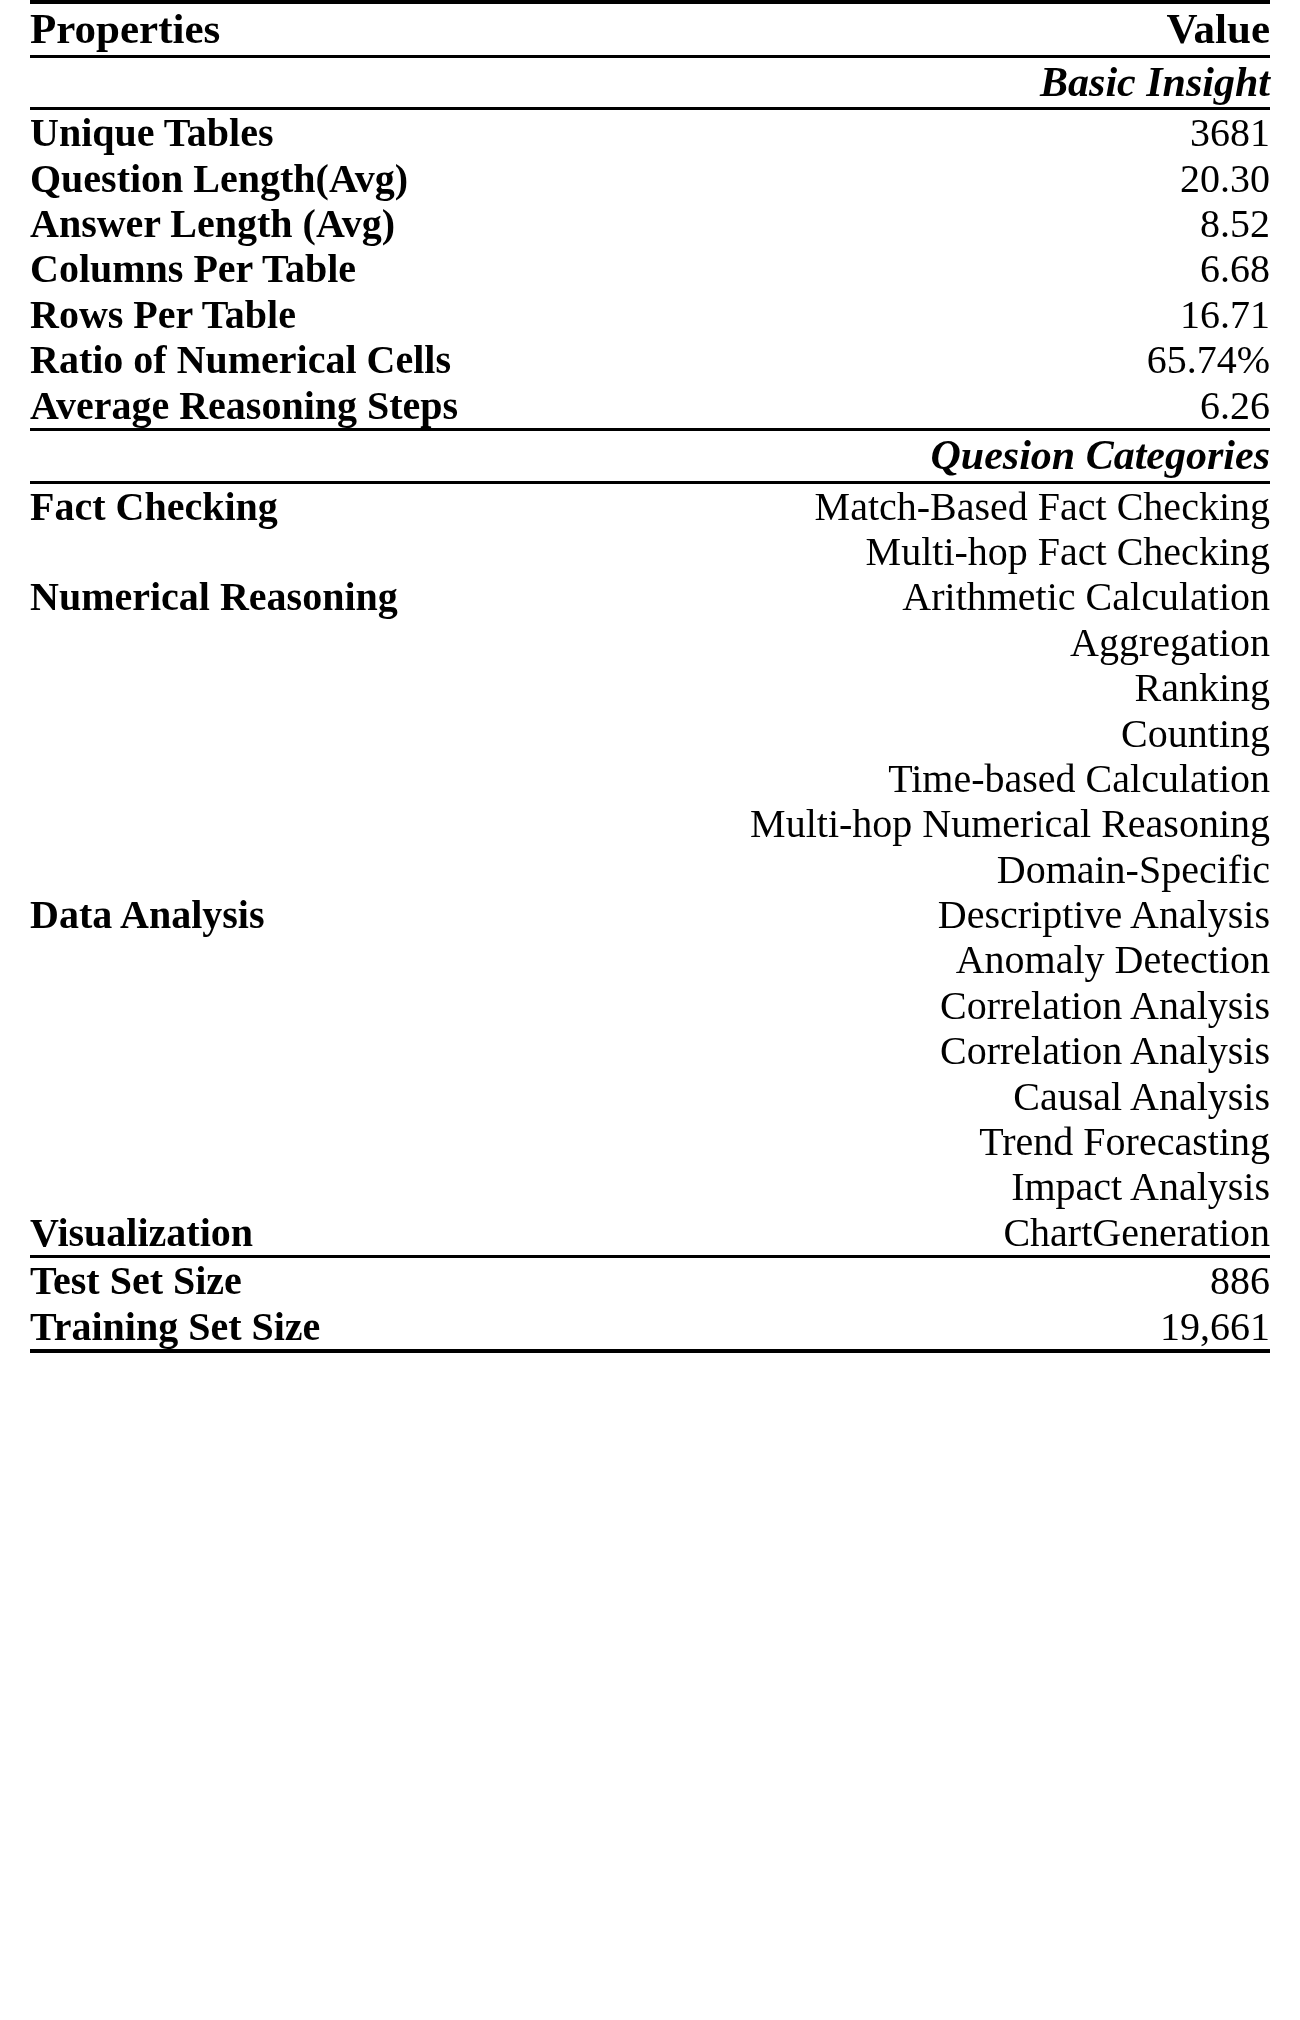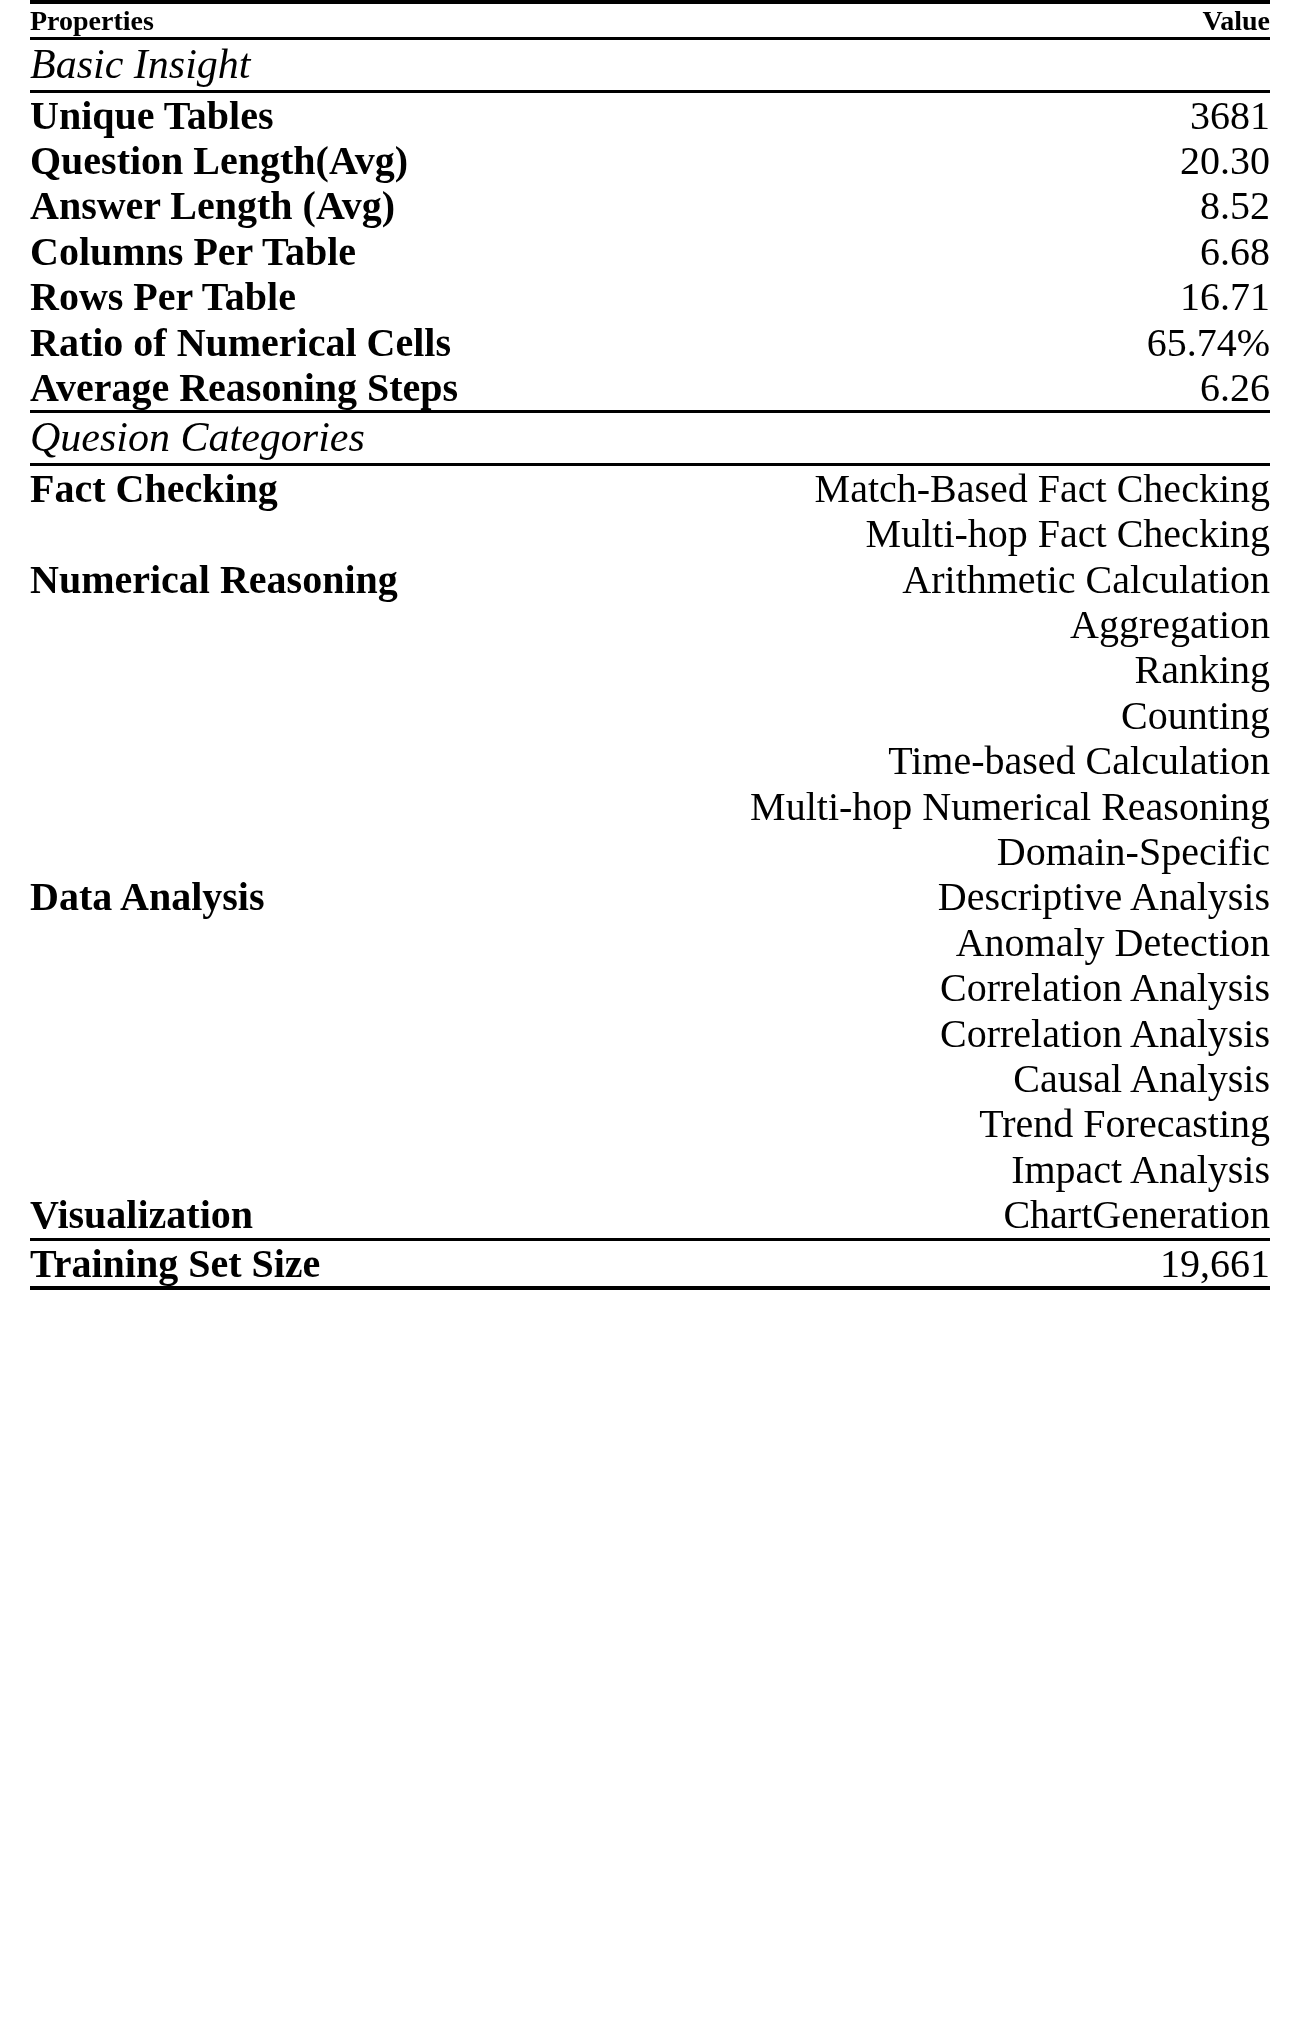--- a/index.html
+++ b/index.html
@@ -52,34 +52,34 @@
   tr.rule-bottom > td {
     border-bottom: 4px solid #000;
     height: 0;
     font-size: 0;
     line-height: 0;
     padding: 0;
   }
 
   
   .hdr td {
-    font-size: 28px;
+    font-size: 43px;
     font-weight: bold;
     line-height: 1.18;
     padding-top: 13px;
     padding-bottom: 13px;
   }
   .hdr .col-prop { text-align: left; }
   .hdr .col-val  { text-align: right; }
 
   
   .section-title td {
-    text-align: left;
+    text-align: right;
     font-size: 42px;
-    font-weight: normal;
+    font-weight: bold;
     font-style: italic;
     line-height: 1.18;
     padding-top: 14px;
     padding-bottom: 14px;
   }
 
   
   .data-row td {
     font-size: 40px;
     line-height: 1.135;
@@ -231,20 +231,24 @@
           <td class="cell-prop"></td>
           <td class="cell-val">Impact Analysis</td>
         </tr>
         <tr class="data-row last-data">
           <td class="cell-prop">Visualization</td>
           <td class="cell-val">ChartGeneration</td>
         </tr>
         <tr class="rule-mid">
           <td colspan="2"></td>
         </tr>
+        <tr class="data-row first-data">
+          <td class="cell-prop">Test Set Size</td>
+          <td class="cell-val">886</td>
+        </tr>
         <tr class="data-row last-data">
           <td class="cell-prop">Training Set Size</td>
           <td class="cell-val">19,661</td>
         </tr>
         <tr class="rule-bottom">
           <td colspan="2"></td>
         </tr>
       </tbody>
   </table>
 </div>

